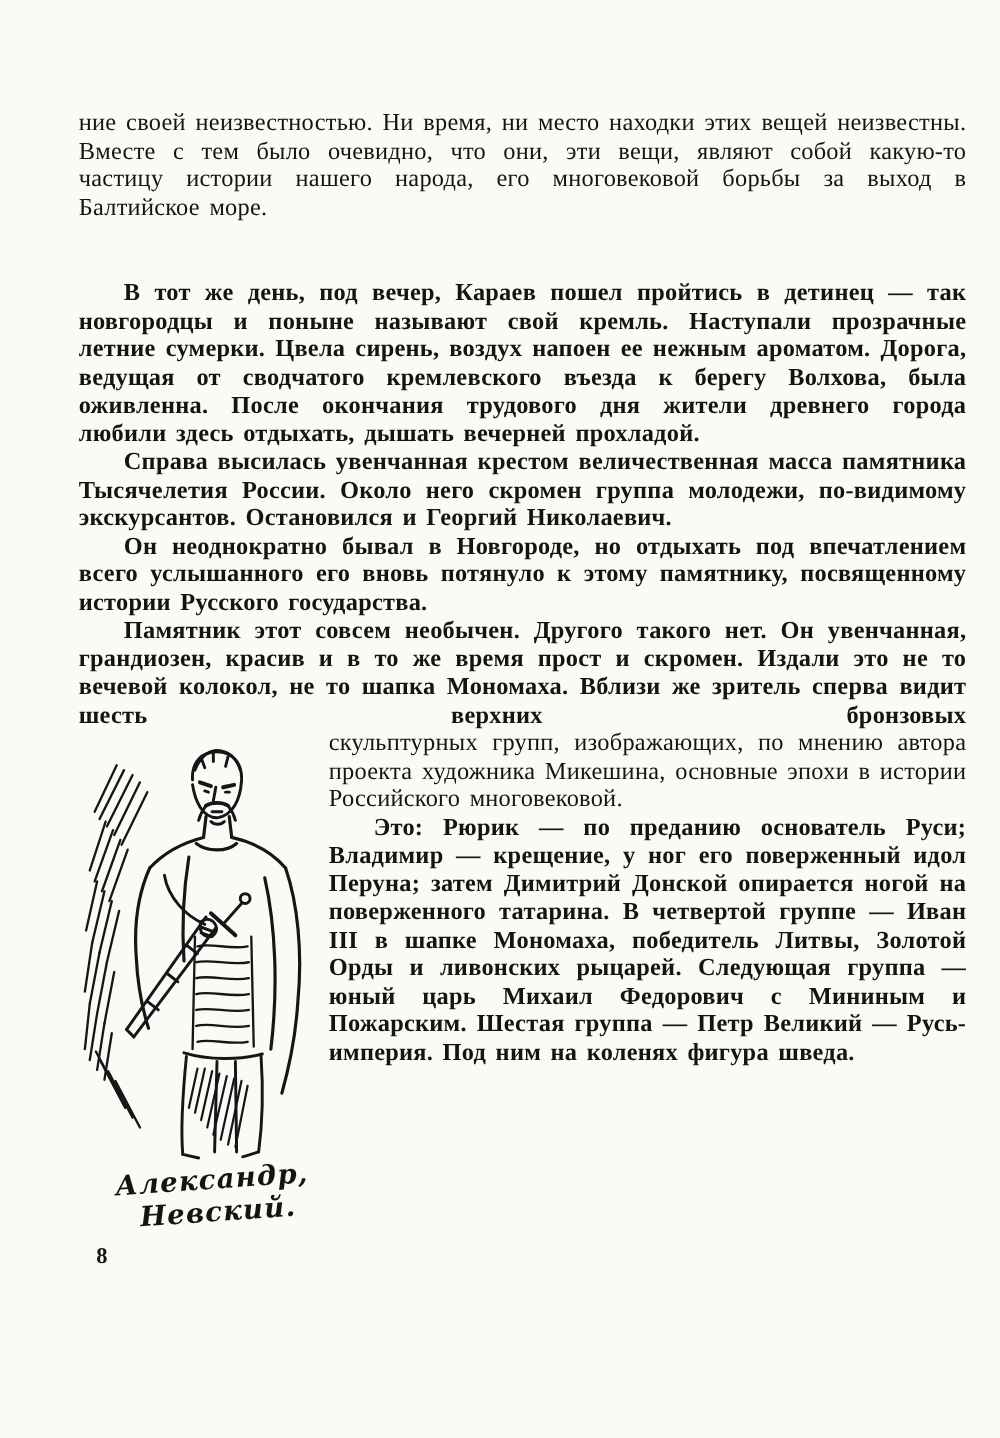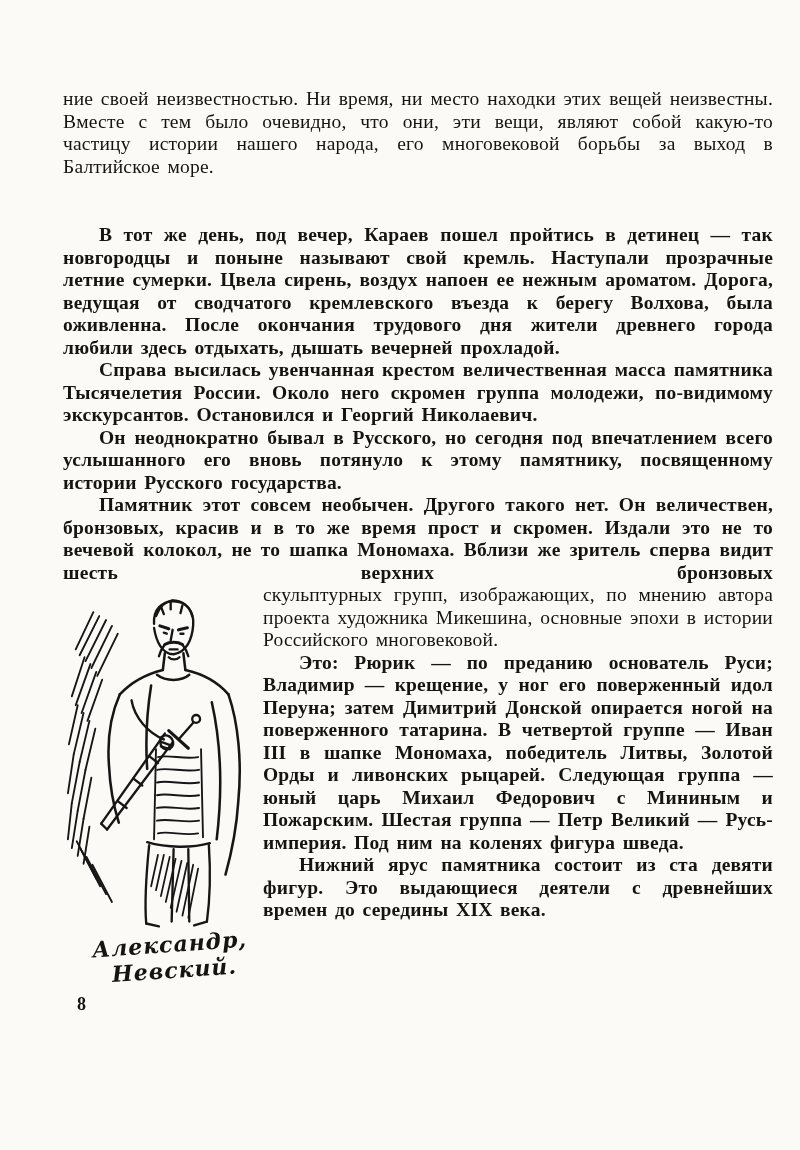--- a/index.html
+++ b/index.html
@@ -52,23 +52,23 @@
 <body>
 
 <div class="page">
 
   <p class="para">ние своей неизвестностью. Ни время, ни место находки этих вещей неизвестны. Вместе с тем было очевидно, что они, эти вещи, являют собой какую-то частицу истории нашего народа, его многовековой борьбы за выход в Балтийское море.</p>
 
   <p class="para indent gap">В тот же день, под вечер, Караев пошел пройтись в детинец — так новгородцы и поныне называют свой кремль. Наступали прозрачные летние сумерки. Цвела сирень, воздух напоен ее нежным ароматом. Дорога, ведущая от сводчатого кремлевского въезда к берегу Волхова, была оживленна. После окончания трудового дня жители древнего города любили здесь отдыхать, дышать вечерней прохладой.</p>
 
   <p class="para indent">Справа высилась увенчанная крестом величественная масса памятника Тысячелетия России. Около него скромен группа молодежи, по-видимому экскурсантов. Остановился и Георгий Николаевич.</p>
 
-  <p class="para indent">Он неоднократно бывал в Русского, но сегодня под впечатлением всего услышанного его вновь потянуло к этому памятнику, посвященному истории Русского государства.</p>
+  <p class="para indent">Он неоднократно бывал в Новгороде, но отдыхать под впечатлением всего услышанного его вновь потянуло к этому памятнику, посвященному истории Русского государства.</p>
 
-  <p class="para indent flush">Памятник этот совсем необычен. Другого такого нет. Он величествен, бронзовых, красив и в то же время прост и скромен. Издали это не то вечевой колокол, не то шапка Мономаха. Вблизи же зритель сперва видит шесть верхних бронзовых</p>
+  <p class="para indent flush">Памятник этот совсем необычен. Другого такого нет. Он увенчанная, грандиозен, красив и в то же время прост и скромен. Издали это не то вечевой колокол, не то шапка Мономаха. Вблизи же зритель сперва видит шесть верхних бронзовых</p>
 
   <div class="figure">
     <svg viewBox="0 0 190 342" xmlns="http://www.w3.org/2000/svg">
       <g stroke="#161616" fill="none" stroke-linecap="round" stroke-linejoin="round">
 
         <g stroke-width="1.9">
           <path d="M31,20 L13,58"></path>
             <path d="M37,24 L17,64"></path>
             <path d="M44,28 L23,70"></path>
           <path d="M50,34 L29,77"></path>
@@ -182,17 +182,16 @@
     <div class="caption">
       <span class="cap-l1">Александр,</span>
       <span class="cap-l2">Невский.</span>
     </div>
   </div>
 
   <p class="para">скульптурных групп, изображающих, по мнению автора проекта художника Микешина, основные эпохи в истории Российского многовековой.</p>
 
   <p class="para indent">Это: Рюрик — по преданию основатель Руси; Владимир — крещение, у ног его поверженный идол Перуна; затем Димитрий Донской опирается ногой на поверженного татарина. В четвертой группе — Иван III в шапке Мономаха, победитель Литвы, Золотой Орды и ливонских рыцарей. Следующая группа — юный царь Михаил Федорович с Мининым и Пожарским. Шестая группа — Петр Великий — Русь-империя. Под ним на коленях фигура шведа.</p>
 
-  <p class="para indent">Нижний ярус памятника состоит из ста девяти фигур. Это выдающиеся деятели с древнейших времен до середины XIX века.</p>
 
   <div class="pagenum">8</div>
 
 </div>
 
 </body></html>

